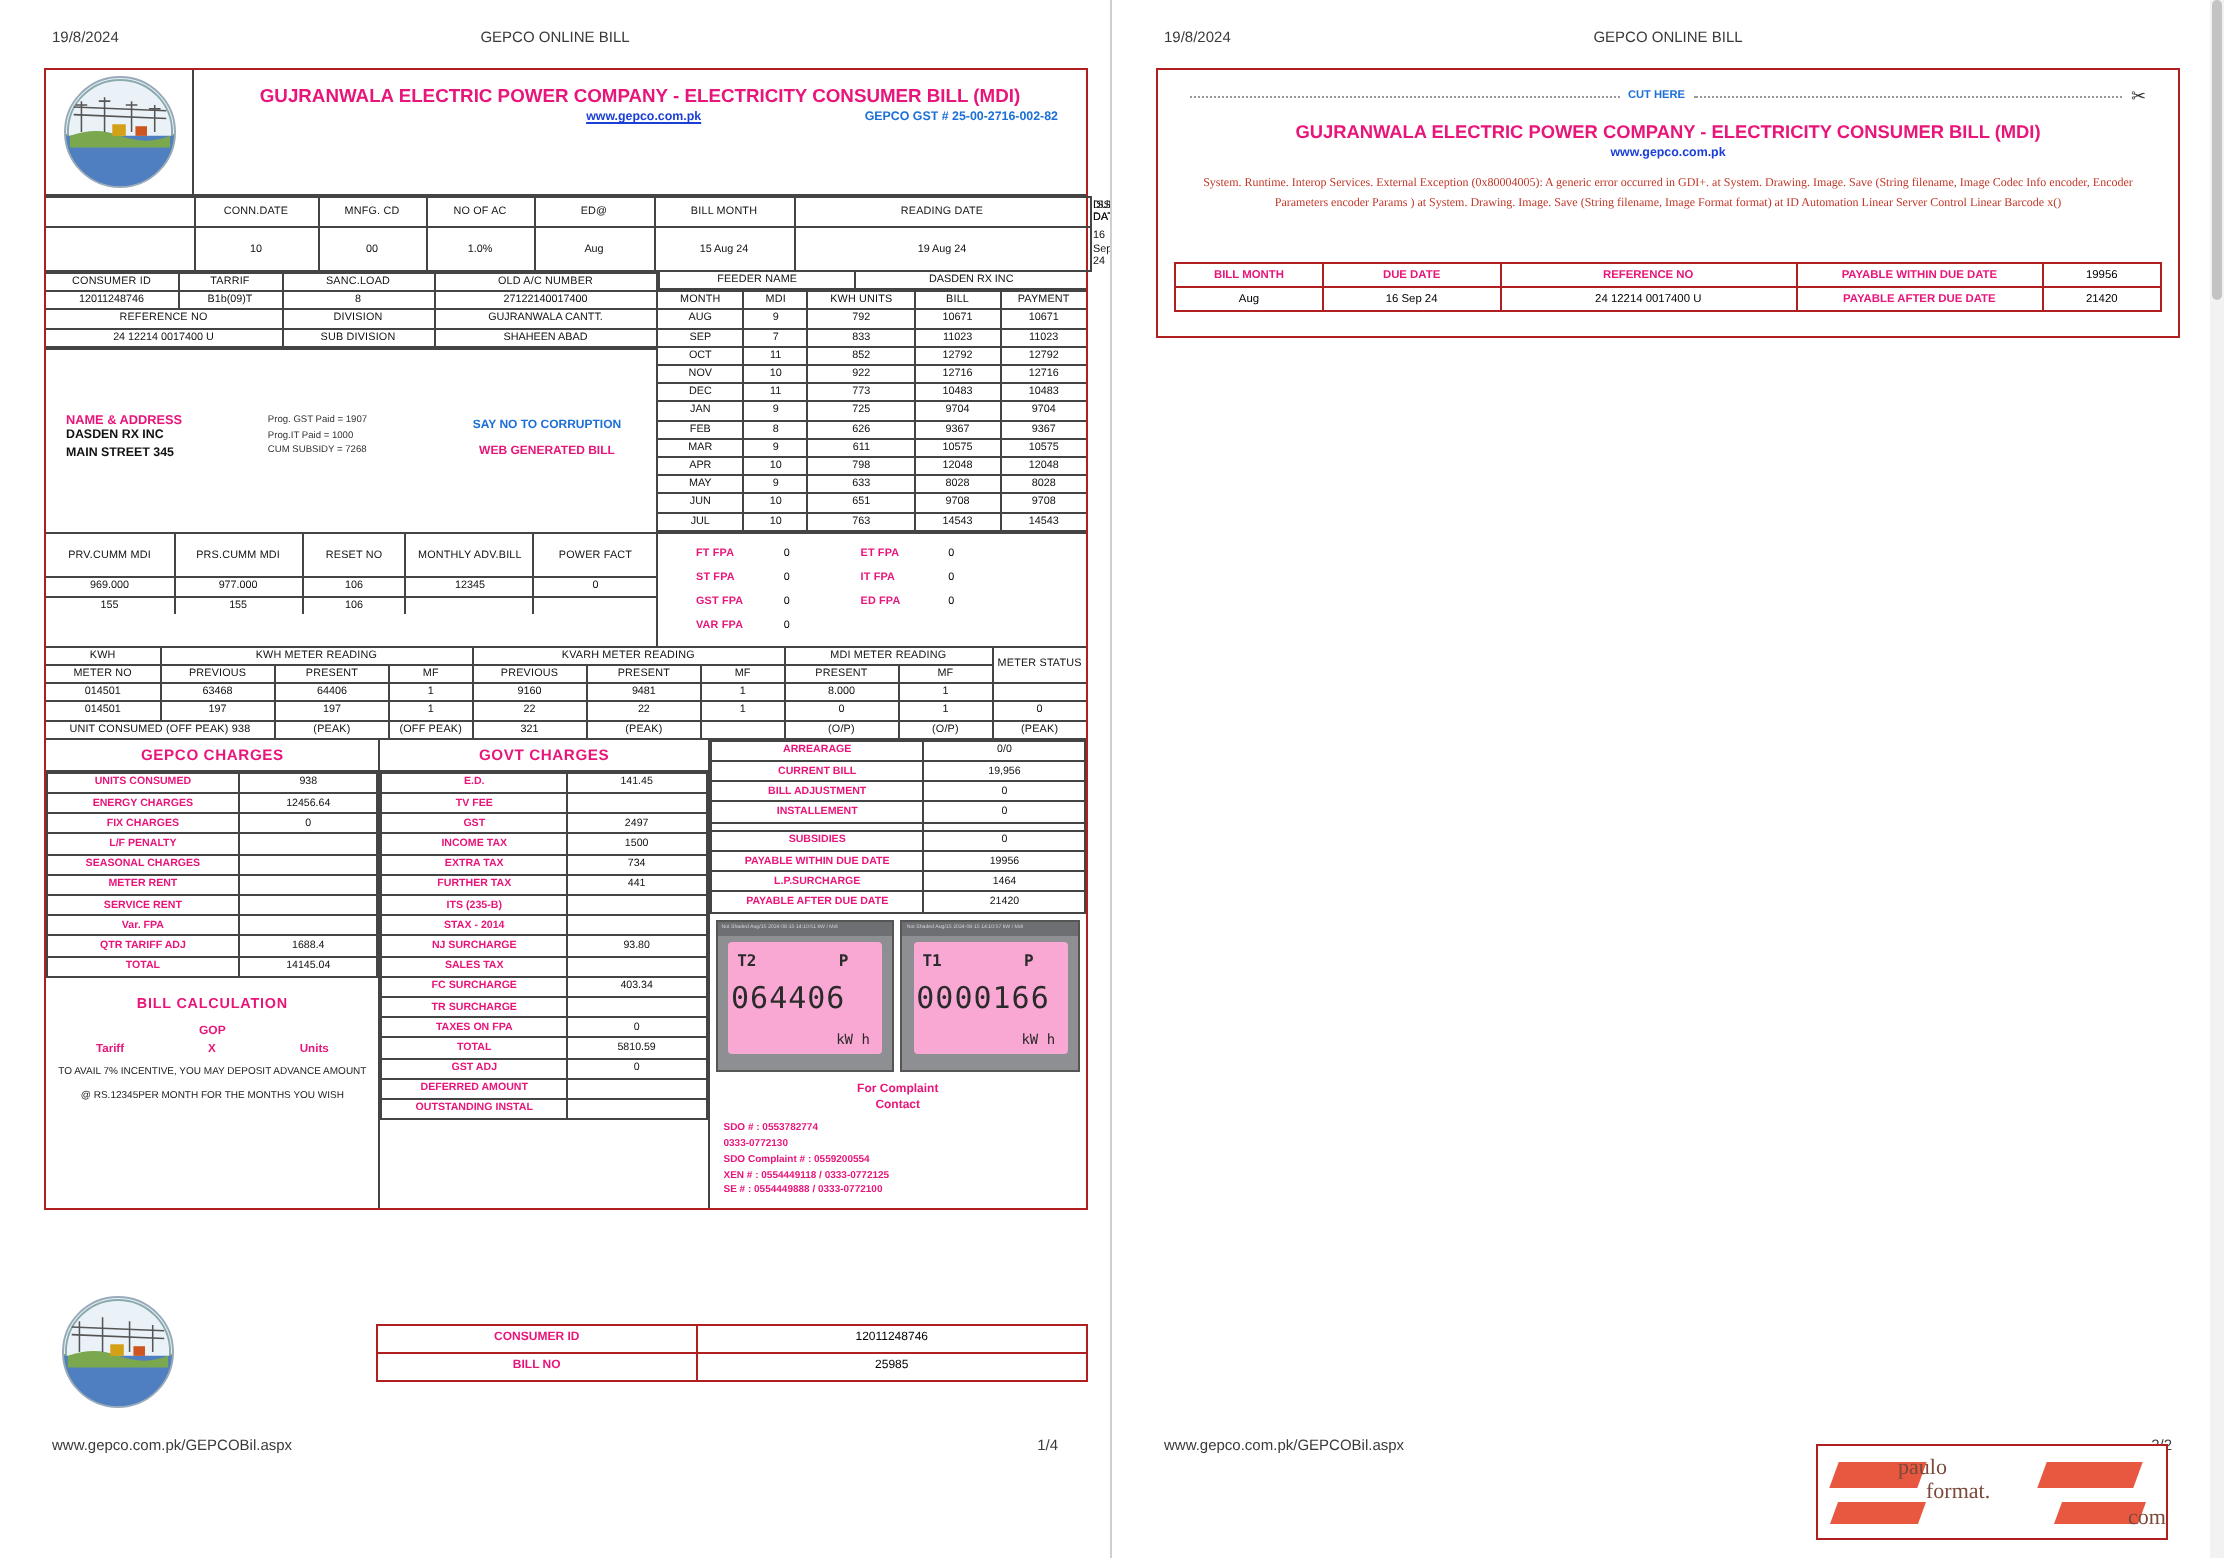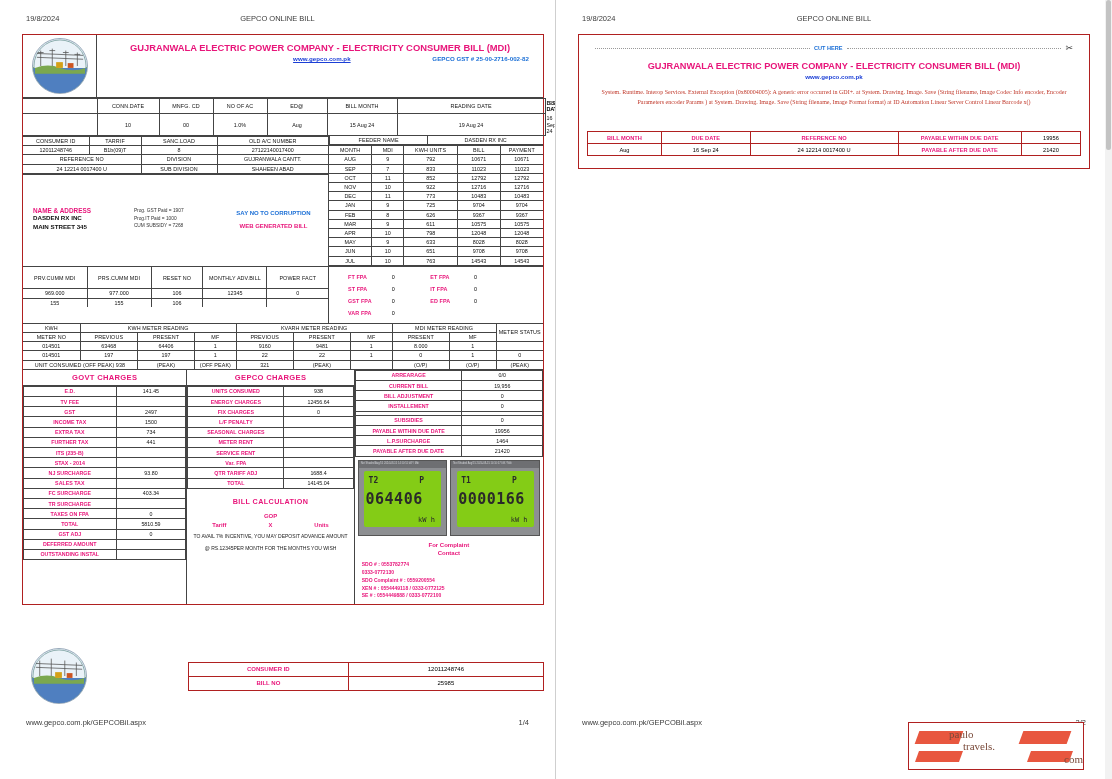--- a/index.html
+++ b/index.html
@@ -123,27 +123,27 @@
 
   .meterimgs { display:flex; gap:3px; padding:3px; }
   .mimg {
     width:50%; height:76px; position:relative; overflow:hidden;
     background:#8d8f92; border:0.7px solid #555;
   }
   .mimg .band { position:absolute; left:0; right:0; top:0; height:7px; background:#6e6f72; }
   .mimg .band i { display:block; font-style:normal; color:#cfd2d6; font-size:2.6px; padding:1px 2px; white-space:nowrap; }
   .mimg .lcd {
     position:absolute; left:6%; right:6%; top:14%; bottom:10%;
-    background:#84cc16; border-radius:2px;
+    background:#f9a8d4; border-radius:2px;
     font-family:"DejaVu Sans Mono", monospace;
     color:#2a2a2a;
   }
   .mimg .lcd .t { position:absolute; top:9%; left:6%; font-size:8px; font-weight:bold; }
   .mimg .lcd .p { position:absolute; top:9%; right:22%; font-size:8px; font-weight:bold; }
-  .mimg .lcd .num { position:absolute; top:34%; left:2%; font-size:15px; font-weight:bold; letter-spacing:0.5px; }
+  .mimg .lcd .num { position:absolute; top:34%; left:2%; font-size:15px; font-weight:normal; letter-spacing:0.5px; }
   .mimg .lcd .u { position:absolute; bottom:5%; right:8%; font-size:7px; }
   .mimg .dots { position:absolute; top:8px; left:8%; right:8%; height:3px; }
   .mimg .dots span { display:inline-block; width:2px; height:2px; background:#3a3a3a; margin-right:2px; }
 
   .contact { padding:2px 4px 4px; }
   .contact .ttl { text-align:center; color:#e8157a; font-weight:bold; font-size:6px; line-height:1.4; }
   .contact .lines { margin-top:4px; font-size:5px; color:#e8157a; font-weight:bold; line-height:1.55; padding-left:3px; }
 
   .botblock { position:absolute; left:22px; top:648px; width:522px; display:flex; align-items:center; }
   .botblock .lg { width:74px; display:flex; justify-content:center; }
@@ -571,100 +571,20 @@
           <td class="lbl">(PEAK)</td>
           <td class="lbl"></td>
           <td class="lbl">(O/P)</td>
           <td class="lbl">(O/P)</td>
           <td class="lbl nbR">(PEAK)</td>
         </tr>
       </tbody>
         </table>
 
       <div class="charges">
-        <div class="ch-col" style="width:165px">
-          <div class="ch-head">GOVT CHARGES</div>
-          <table class="ch-tbl">
-            <colgroup>
-                <col style="width:57%">
-                <col>
-              </colgroup>
-            <tbody id="govt-body">
-                <tr>
-                  <td class="k">E.D.</td>
-                  <td class="v">141.45</td>
-                </tr>
-                <tr>
-                  <td class="k">TV FEE</td>
-                  <td class="v"></td>
-                </tr>
-                <tr>
-                  <td class="k">GST</td>
-                  <td class="v">2497</td>
-                </tr>
-                <tr>
-                  <td class="k">INCOME TAX</td>
-                  <td class="v">1500</td>
-                </tr>
-                <tr>
-                  <td class="k">EXTRA TAX</td>
-                  <td class="v">734</td>
-                </tr>
-                <tr>
-                  <td class="k">FURTHER TAX</td>
-                  <td class="v">441</td>
-                </tr>
-                <tr>
-                  <td class="k">ITS (235-B)</td>
-                  <td class="v"></td>
-                </tr>
-                <tr>
-                  <td class="k">STAX - 2014</td>
-                  <td class="v"></td>
-                </tr>
-                <tr>
-                  <td class="k">NJ SURCHARGE</td>
-                  <td class="v">93.80</td>
-                </tr>
-                <tr>
-                  <td class="k">SALES TAX</td>
-                  <td class="v"></td>
-                </tr>
-                <tr>
-                  <td class="k">FC SURCHARGE</td>
-                  <td class="v">403.34</td>
-                </tr>
-                <tr>
-                  <td class="k">TR SURCHARGE</td>
-                  <td class="v"></td>
-                </tr>
-                <tr>
-                  <td class="k">TAXES ON FPA</td>
-                  <td class="v">0</td>
-                </tr>
-                <tr>
-                  <td class="k">TOTAL</td>
-                  <td class="v">5810.59</td>
-                </tr>
-                <tr>
-                  <td class="k">GST ADJ</td>
-                  <td class="v">0</td>
-                </tr>
-                <tr>
-                  <td class="k">DEFERRED AMOUNT</td>
-                  <td class="v"></td>
-                </tr>
-                <tr>
-                  <td class="k">OUTSTANDING INSTAL</td>
-                  <td class="v"></td>
-                </tr>
-              </tbody>
-          </table>
-        </div>
-
         <div class="ch-col" style="width:168px">
           <div class="ch-head">GEPCO CHARGES</div>
           <table class="ch-tbl">
             <colgroup>
                 <col style="width:58%">
                 <col>
               </colgroup>
             <tbody id="gepco-body">
                 <tr>
                   <td class="k">UNITS CONSUMED</td>
@@ -712,20 +632,100 @@
             <div class="h">BILL CALCULATION</div>
             <div class="gop">GOP</div>
             <div class="trow">
               <span>Tariff</span>
               <span>X</span>
               <span>Units</span>
             </div>
             <div class="note">TO AVAIL 7% INCENTIVE, YOU MAY DEPOSIT ADVANCE AMOUNT</div>
             <div class="note">@ RS.12345PER MONTH FOR THE MONTHS YOU WISH</div>
           </div>
+        </div>
+
+        <div class="ch-col" style="width:165px">
+          <div class="ch-head">GOVT CHARGES</div>
+          <table class="ch-tbl">
+            <colgroup>
+                <col style="width:57%">
+                <col>
+              </colgroup>
+            <tbody id="govt-body">
+                <tr>
+                  <td class="k">E.D.</td>
+                  <td class="v">141.45</td>
+                </tr>
+                <tr>
+                  <td class="k">TV FEE</td>
+                  <td class="v"></td>
+                </tr>
+                <tr>
+                  <td class="k">GST</td>
+                  <td class="v">2497</td>
+                </tr>
+                <tr>
+                  <td class="k">INCOME TAX</td>
+                  <td class="v">1500</td>
+                </tr>
+                <tr>
+                  <td class="k">EXTRA TAX</td>
+                  <td class="v">734</td>
+                </tr>
+                <tr>
+                  <td class="k">FURTHER TAX</td>
+                  <td class="v">441</td>
+                </tr>
+                <tr>
+                  <td class="k">ITS (235-B)</td>
+                  <td class="v"></td>
+                </tr>
+                <tr>
+                  <td class="k">STAX - 2014</td>
+                  <td class="v"></td>
+                </tr>
+                <tr>
+                  <td class="k">NJ SURCHARGE</td>
+                  <td class="v">93.80</td>
+                </tr>
+                <tr>
+                  <td class="k">SALES TAX</td>
+                  <td class="v"></td>
+                </tr>
+                <tr>
+                  <td class="k">FC SURCHARGE</td>
+                  <td class="v">403.34</td>
+                </tr>
+                <tr>
+                  <td class="k">TR SURCHARGE</td>
+                  <td class="v"></td>
+                </tr>
+                <tr>
+                  <td class="k">TAXES ON FPA</td>
+                  <td class="v">0</td>
+                </tr>
+                <tr>
+                  <td class="k">TOTAL</td>
+                  <td class="v">5810.59</td>
+                </tr>
+                <tr>
+                  <td class="k">GST ADJ</td>
+                  <td class="v">0</td>
+                </tr>
+                <tr>
+                  <td class="k">DEFERRED AMOUNT</td>
+                  <td class="v"></td>
+                </tr>
+                <tr>
+                  <td class="k">OUTSTANDING INSTAL</td>
+                  <td class="v"></td>
+                </tr>
+              </tbody>
+          </table>
         </div>
 
         <div class="ch-col" style="width:189px">
           <table class="ch-tbl" style="border-top:none;">
             <colgroup>
                 <col style="width:57%">
                 <col>
               </colgroup>
             <tbody id="summary-body">
                 <tr>
@@ -906,21 +906,21 @@
     </div>
   </div>
 
   <div class="ptlogo">
     <div class="bar" style="left:8px;  top:8px;  width:44px; height:13px; transform:skewX(-20deg);"></div>
     <div class="bar" style="left:8px;  top:28px; width:44px; height:11px; transform:skewX(-20deg);"></div>
     <div class="bar" style="left:112px;top:8px;  width:48px; height:13px; transform:skewX(-20deg);"></div>
     <div class="bar" style="left:120px;top:28px; width:42px; height:11px; transform:skewX(-20deg);"></div>
     <div class="txt">
       <div class="l1">paulo</div>
-      <div class="l2">travels.</div>
+      <div class="l2">format.</div>
       <div class="l3">com</div>
     </div>
   </div>
 
   <div class="scrollbar">
     <div class="thumb"></div>
   </div>
 </div>
 
 </body></html>

